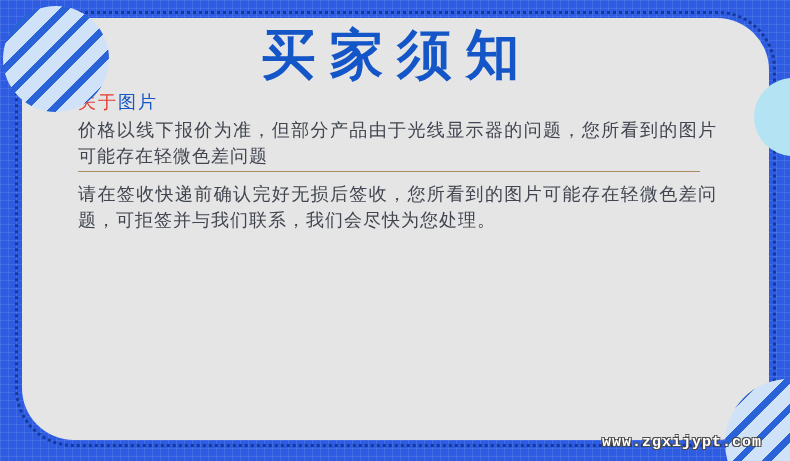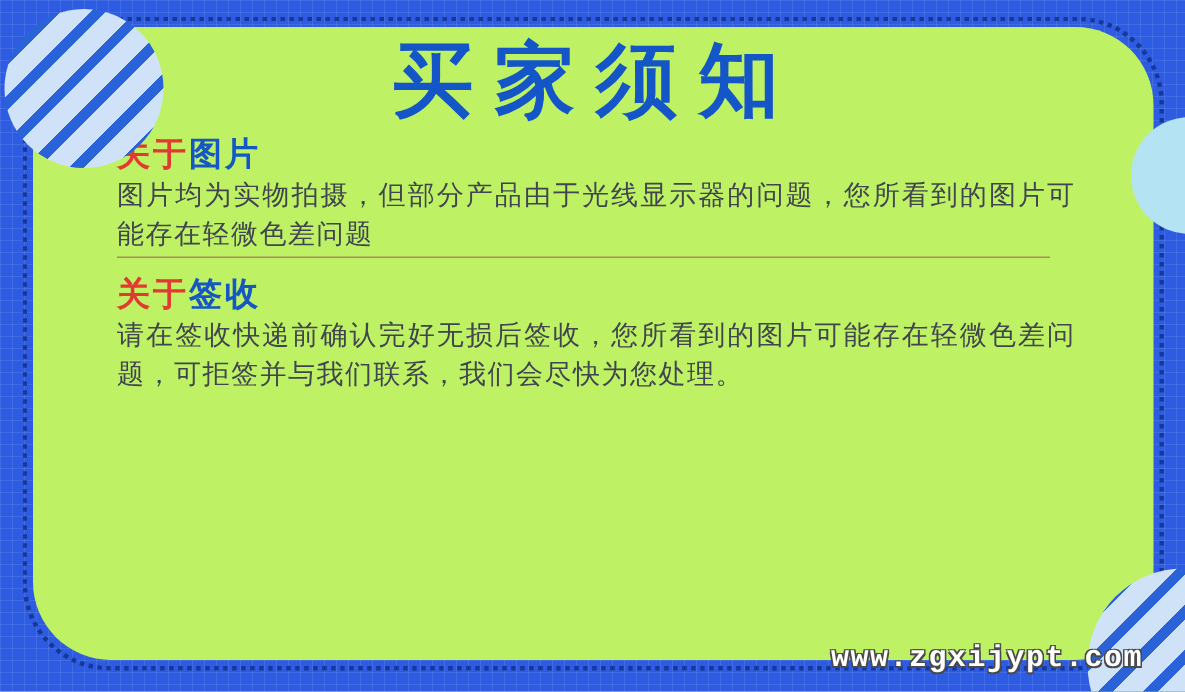--- a/index.html
+++ b/index.html
@@ -12,67 +12,66 @@
       linear-gradient(rgba(255,255,255,.09) 1px, rgba(0,0,0,0) 1px),
       linear-gradient(90deg, rgba(255,255,255,.09) 1px, rgba(0,0,0,0) 1px);
     background-size:8px 8px;
   }
   .card-dots{
     position:absolute; left:15px; top:11px; width:761px; height:436px;
     border:3px dotted #16389b; border-radius:58px; z-index:1; pointer-events:none;
   }
   .card{
     position:absolute; left:22px; top:18px; width:747px; height:422px;
-    background:#bef264; border-radius:52px; overflow:hidden; z-index:1;
+    background:#e5e5e5; border-radius:52px; overflow:hidden; z-index:1;
   }
   .inner{ position:absolute; inset:0; padding:8px 52px 0 56px; }
   .title{
     text-align:center; font-size:54px; font-weight:900; color:#1455c8;
     letter-spacing:14px; line-height:57px; margin-bottom:5px; white-space:nowrap;
   }
-  .sec-heading{ font-size:22px; font-weight:700; line-height:29px; letter-spacing:2px; white-space:nowrap; }
+  .sec-heading{ font-size:18px; font-weight:400; line-height:29px; letter-spacing:2px; white-space:nowrap; }
   .hp{ color:#e23a30; } .ht{ color:#1557c4; }
   .sec-body{
     font-size:18px; line-height:26px; color:#40454f; letter-spacing:1px;
     margin:0 0 2px 0; text-align:justify;
   }
   .divider{ height:0; border-bottom:1px solid #ab8b61; margin:1px 17px 9px 0; }
   section:last-of-type .divider{ display:none; }
   .circle{ position:absolute; border-radius:50%; }
   .striped{ background:repeating-linear-gradient(135deg,#2a63d8 0 7px,#cfe2f8 7px 21px); }
   .c-tl{ left:3px; top:6px; width:106px; height:106px; z-index:2; }
   .c-right{ left:754px; top:78px; width:78px; height:78px; background:#b4e3f3; z-index:2; }
   .c-br{ left:725px; top:379px; width:128px; height:128px; z-index:2; }
   .watermark{
     position:absolute; right:28px; bottom:10px; z-index:3;
-    font-family:"Liberation Mono", monospace; font-size:20px; font-weight:700;
+    font-family:"Liberation Mono", monospace; font-size:15px; font-weight:700;
     color:#ffffff; letter-spacing:1px;
     text-shadow:1px 1px 0 #4a4a4a,-1px 1px 0 #4a4a4a,1px -1px 0 #4a4a4a,-1px -1px 0 #4a4a4a;
   }
 </style>
 </head>
 <body>
 
 <div class="card-dots"></div>
 
 <div class="card">
   <div class="inner">
 
     <h1 class="title">买家须知</h1>
 
     <section>
       <h2 class="sec-heading"><span class="hp">关于</span><span class="ht">图片</span></h2>
-      <p class="sec-body">图片均为实物拍摄，但部分产品由于光线显示器的问题，您所看到的图片可能存在轻微色差问题</p>
+      <p class="sec-body">价格以线下报价为准，但部分产品由于光线显示器的问题，您所看到的图片可能存在轻微色差问题</p>
       <div class="divider"></div>
     </section>
 
 
 
     <section>
-      <h2 class="sec-heading"><span class="hp">关于</span><span class="ht">签收</span></h2>
       <p class="sec-body">请在签收快递前确认完好无损后签收，您所看到的图片可能存在轻微色差问题，可拒签并与我们联系，我们会尽快为您处理。</p>
 
     </section>
 
   </div>
 </div>
 
 <div class="circle striped c-tl"></div>
 <div class="circle c-right"></div>
 <div class="circle striped c-br"></div>

